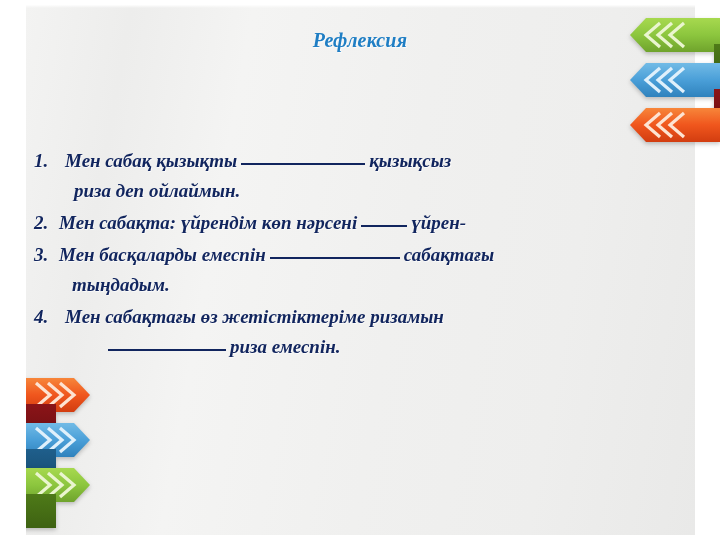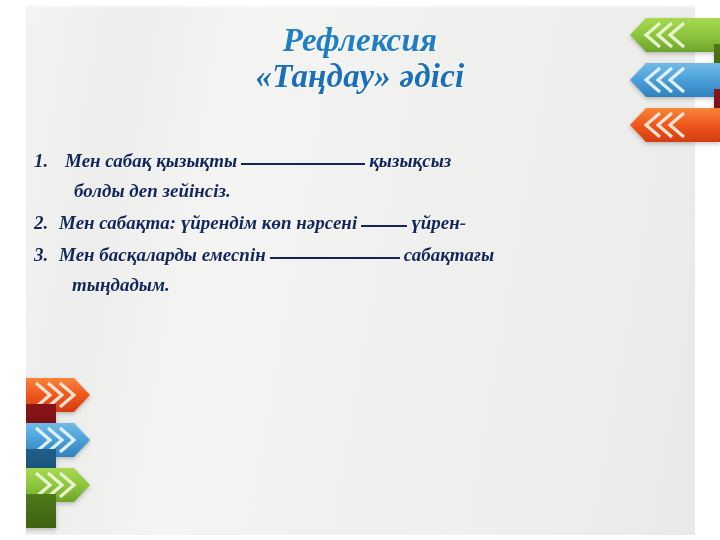--- a/index.html
+++ b/index.html
@@ -49,21 +49,21 @@
     left: 0;
     top: 22px;
     width: 720px;
     text-align: center;
     z-index: 5;
   }
   .title-line {
     font-family: "Liberation Serif", "DejaVu Serif", serif;
     font-style: italic;
     font-weight: bold;
-    font-size: 33px;
+    font-size: 20px;
     line-height: 36px;
     letter-spacing: .2px;
     color: #1f7ec4;
     text-shadow: 1px 1px 1px rgba(255,255,255,.85);
     white-space: nowrap;
   }
   .title-line.second { color: #1a6fb8; }
 
   
   .body-list {
@@ -243,39 +243,42 @@
         <path d="M60 5 L74 17 L60 29" fill="none" stroke="#eaf5cf" stroke-width="3.2"></path>
         <path d="M48 5 L62 17 L48 29" fill="none" stroke="#eaf5cf" stroke-width="3.2"></path>
         <path d="M36 5 L50 17 L36 29" fill="none" stroke="#eaf5cf" stroke-width="3.2"></path>
       </svg>
       <div class="tail" style="left:0px;top:26px;width:56px;background:linear-gradient(180deg,#4e7a18,#3e6212);"></div>
     </div>
   </div>
 
   <div class="title-block">
     <div class="title-line">Рефлексия</div>
-    <div class="title-line second">«Таңдау» әдісі</div>
   </div>
 
   <div class="body-list">
 
     <div class="item i1">
       <span class="num">1.</span><span class="gap-pre wide"></span><span class="lead">Мен сабақ қызықты</span><span class="blank w1"></span><span class="lead">қызықсыз</span>
-      <span class="l2">болды деп зейінсіз.</span>
+      <span class="l2">риза деп ойлаймын.</span>
     </div>
 
     <div class="item i2">
       <span class="num">2.</span><span class="gap-pre"></span><span class="lead">Мен сабақта: үйрендім көп нәрсені</span><span class="blank w2"></span><span class="lead">үйрен-</span>
     </div>
 
     <div class="item i3">
       <span class="num">3.</span><span class="gap-pre"></span><span class="lead">Мен басқаларды емеспін</span><span class="blank w3"></span><span class="lead">сабақтағы</span>
       <span class="l2">тыңдадым.</span>
     </div>
 
+    <div class="item i4">
+      <span class="num">4.</span><span class="gap-pre wide"></span><span class="lead">Мен сабақтағы өз жетістіктеріме ризамын</span>
+      <span class="l2"><span class="blank w4"></span><span class="lead">риза емеспін.</span></span>
+    </div>
 
   </div>
 
   <div class="edge-left"></div>
   <div class="edge-right"></div>
   <div class="edge-bottom"></div>
 
 </div>
 
 </body></html>

